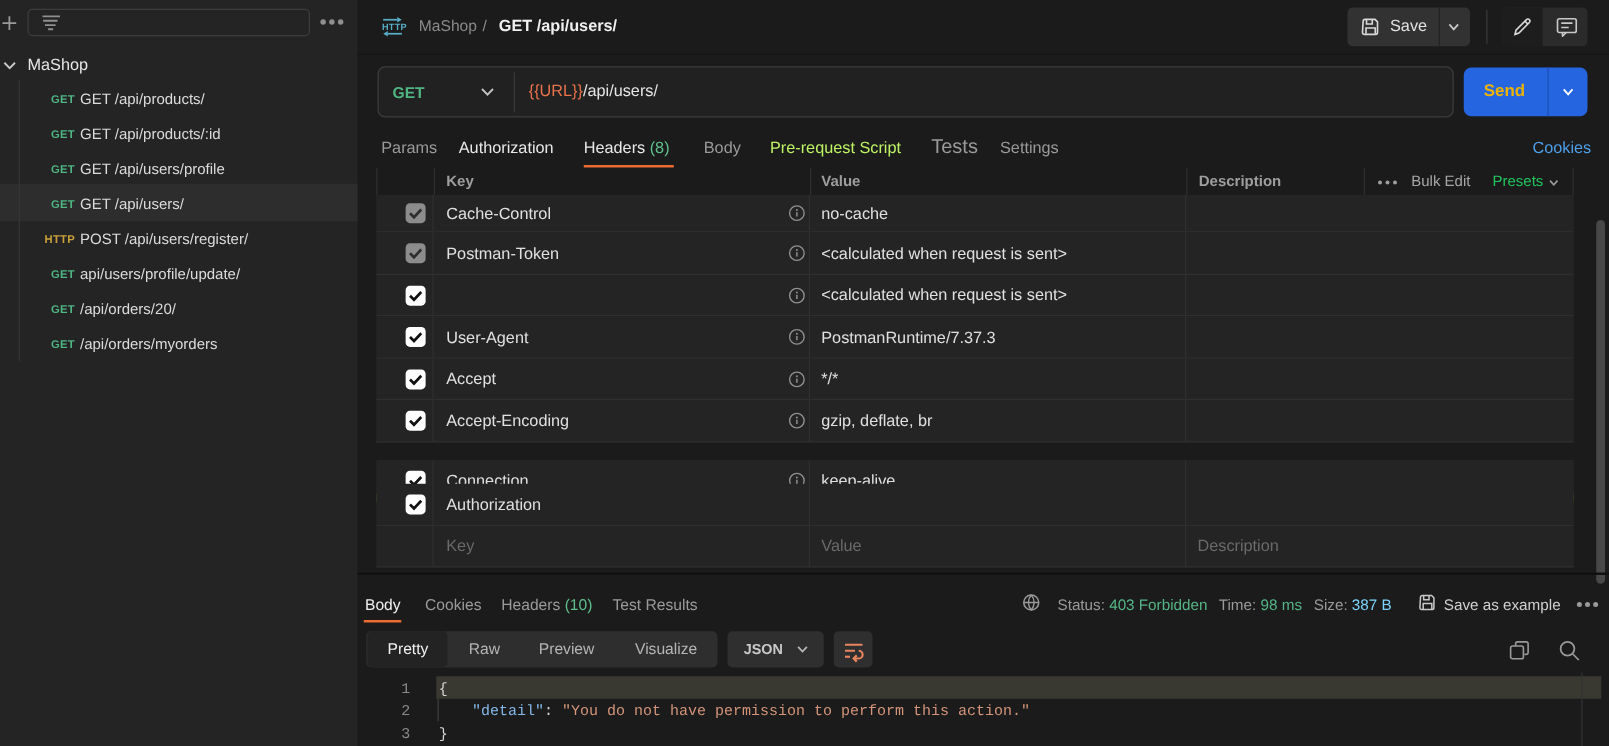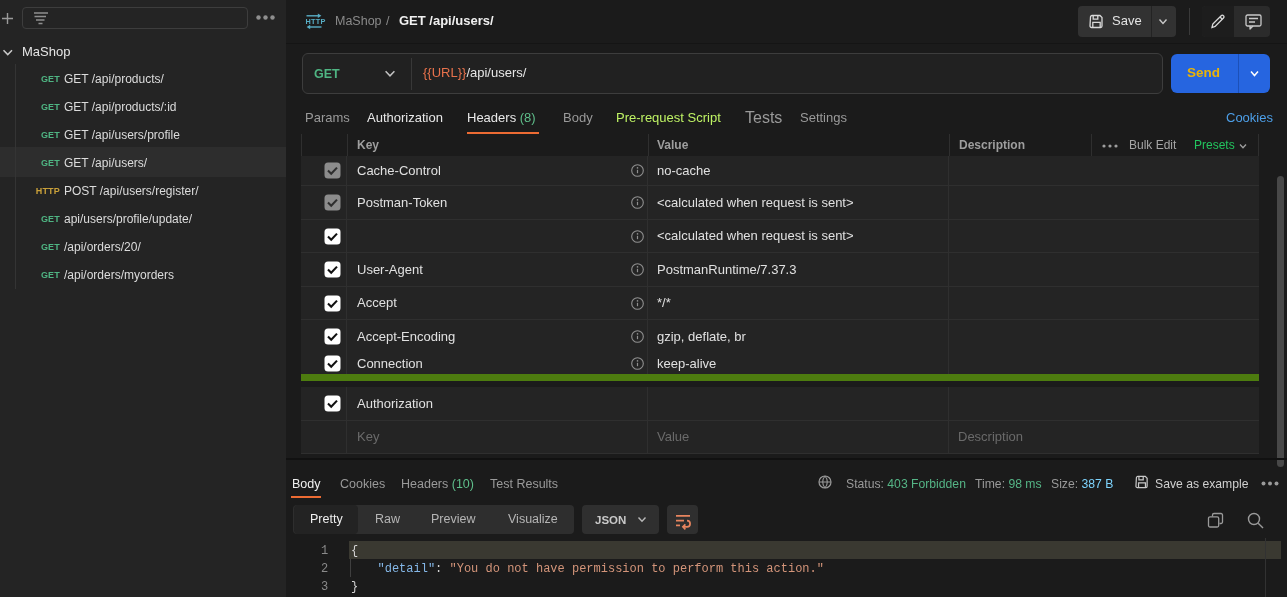--- a/index.html
+++ b/index.html
@@ -237,21 +237,21 @@
       <path d="M4 8.6 L7.2 11.8 L13 5.6" stroke="#111" stroke-width="2.1" fill="none"></path>
         </svg>
         <div class="t" style="left:56px;top:8.75px;font-size:13px;color:#e0e0e0;">Accept-Encoding</div>
         <svg style="left:329.5px;top:10.25px;" width="13" height="13" viewBox="0 0 13 13">
       <circle cx="6.5" cy="6.5" r="5.8" stroke="#909090" stroke-width="1.1" fill="none"></circle>
       <path d="M6.5 5.8 v3.4" stroke="#909090" stroke-width="1.2"></path>
       <circle cx="6.5" cy="3.9" r="0.8" fill="#909090"></circle>
         </svg>
         <div class="t" style="left:356px;top:8.75px;font-size:13px;color:#e0e0e0;">gzip, deflate, br</div>
       </div>
-      <div class="abs" style="left:0;top:217px;width:958px;height:33.5px;background:#242424;border-bottom:7px solid #4d7c0f;">
+      <div class="abs" style="left:0;top:238px;width:958px;height:33.5px;background:#242424;border-bottom:7px solid #4d7c0f;">
         <div class="abs" style="left:45px;top:0;width:1px;height:100%;background:#2f2f2f;"></div>
         <div class="abs" style="left:345.5px;top:0;width:1px;height:100%;background:#2f2f2f;"></div>
         <div class="abs" style="left:647px;top:0;width:1px;height:100%;background:#2f2f2f;"></div>
         <svg style="left:23px;top:8.25px;" width="17" height="17" viewBox="0 0 17 17">
       <rect x="0.5" y="0.5" width="16" height="16" rx="3.5" fill="#ffffff"></rect>
       <path d="M4 8.6 L7.2 11.8 L13 5.6" stroke="#111" stroke-width="2.1" fill="none"></path>
         </svg>
         <div class="t" style="left:56px;top:8.75px;font-size:13px;color:#e0e0e0;">Connection</div>
         <svg style="left:329.5px;top:10.25px;" width="13" height="13" viewBox="0 0 13 13">
       <circle cx="6.5" cy="6.5" r="5.8" stroke="#909090" stroke-width="1.1" fill="none"></circle>

